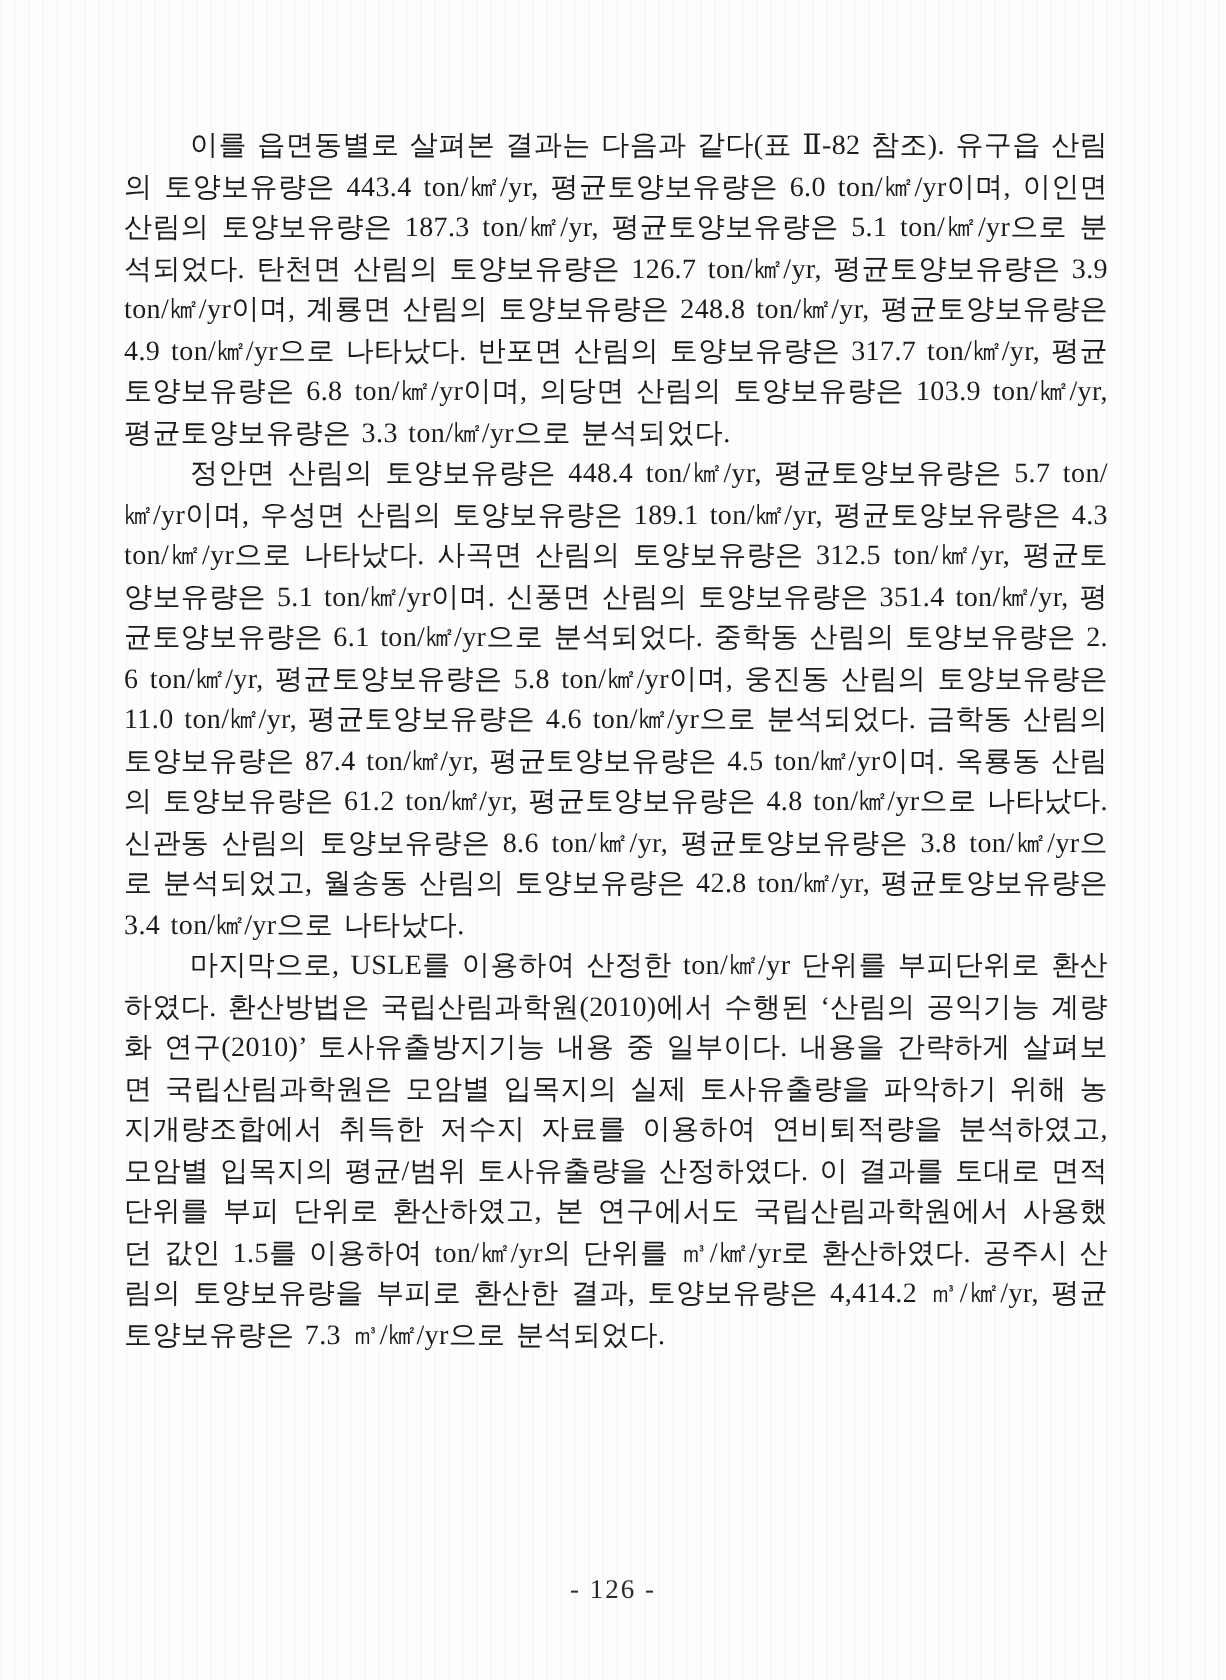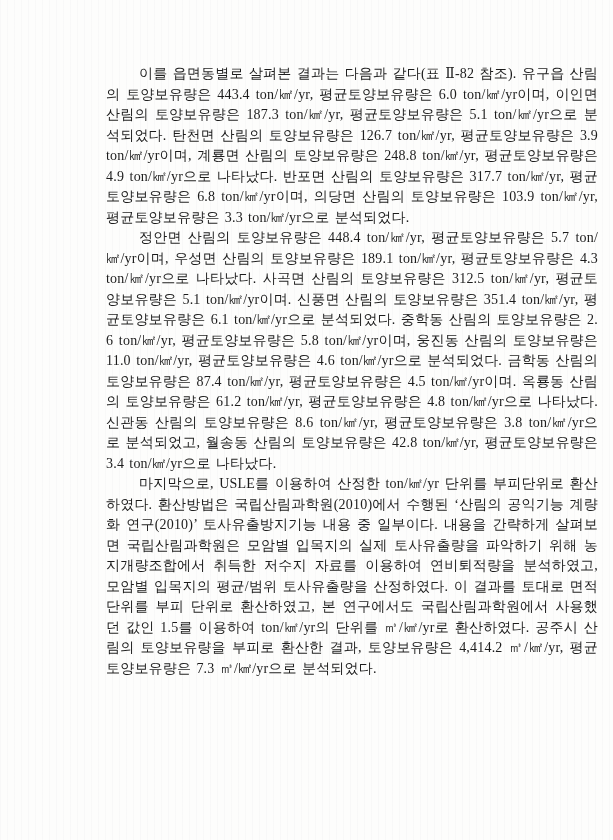--- a/index.html
+++ b/index.html
@@ -18,21 +18,20 @@
       rgba(120,120,140,0.035) 0px,
       rgba(120,120,140,0.035) 1px,
       transparent 1px,
       transparent 7px
     );
     font-family: "Liberation Serif", "DejaVu Serif", serif;
   }
   .page {
     position: absolute;
     inset: 0;
-    margin-left: 44px;
   }
   .text-block {
     position: absolute;
     left: 62px;
     top: 64px;
     width: 492px;
   }
   .text-block p {
     margin: 0;
     padding: 0;
@@ -62,14 +61,17 @@
 <body>
 
 <div class="page">
 
   <main class="text-block">
     <p>이를 읍면동별로 살펴본 결과는 다음과 같다(표 Ⅱ-82 참조). 유구읍 산림의 토양보유량은 443.4 ton/㎢/yr, 평균토양보유량은 6.0 ton/㎢/yr이며, 이인면 산림의 토양보유량은 187.3 ton/㎢/yr, 평균토양보유량은 5.1 ton/㎢/yr으로 분석되었다. 탄천면 산림의 토양보유량은 126.7 ton/㎢/yr, 평균토양보유량은 3.9 ton/㎢/yr이며, 계룡면 산림의 토양보유량은 248.8 ton/㎢/yr, 평균토양보유량은 4.9 ton/㎢/yr으로 나타났다. 반포면 산림의 토양보유량은 317.7 ton/㎢/yr, 평균토양보유량은 6.8 ton/㎢/yr이며, 의당면 산림의 토양보유량은 103.9 ton/㎢/yr, 평균토양보유량은 3.3 ton/㎢/yr으로 분석되었다.</p>
     <p>정안면 산림의 토양보유량은 448.4 ton/㎢/yr, 평균토양보유량은 5.7 ton/㎢/yr이며, 우성면 산림의 토양보유량은 189.1 ton/㎢/yr, 평균토양보유량은 4.3 ton/㎢/yr으로 나타났다. 사곡면 산림의 토양보유량은 312.5 ton/㎢/yr, 평균토양보유량은 5.1 ton/㎢/yr이며. 신풍면 산림의 토양보유량은 351.4 ton/㎢/yr, 평균토양보유량은 6.1 ton/㎢/yr으로 분석되었다. 중학동 산림의 토양보유량은 2.6 ton/㎢/yr, 평균토양보유량은 5.8 ton/㎢/yr이며, 웅진동 산림의 토양보유량은 11.0 ton/㎢/yr, 평균토양보유량은 4.6 ton/㎢/yr으로 분석되었다. 금학동 산림의 토양보유량은 87.4 ton/㎢/yr, 평균토양보유량은 4.5 ton/㎢/yr이며. 옥룡동 산림의 토양보유량은 61.2 ton/㎢/yr, 평균토양보유량은 4.8 ton/㎢/yr으로 나타났다. 신관동 산림의 토양보유량은 8.6 ton/㎢/yr, 평균토양보유량은 3.8 ton/㎢/yr으로 분석되었고, 월송동 산림의 토양보유량은 42.8 ton/㎢/yr, 평균토양보유량은 3.4 ton/㎢/yr으로 나타났다.</p>
     <p>마지막으로, USLE를 이용하여 산정한 ton/㎢/yr 단위를 부피단위로 환산하였다. 환산방법은 국립산림과학원(2010)에서 수행된 ‘산림의 공익기능 계량화 연구(2010)’ 토사유출방지기능 내용 중 일부이다. 내용을 간략하게 살펴보면 국립산림과학원은 모암별 입목지의 실제 토사유출량을 파악하기 위해 농지개량조합에서 취득한 저수지 자료를 이용하여 연비퇴적량을 분석하였고, 모암별 입목지의 평균/범위 토사유출량을 산정하였다. 이 결과를 토대로 면적 단위를 부피 단위로 환산하였고, 본 연구에서도 국립산림과학원에서 사용했던 값인 1.5를 이용하여 ton/㎢/yr의 단위를 ㎥/㎢/yr로 환산하였다. 공주시 산림의 토양보유량을 부피로 환산한 결과, 토양보유량은 4,414.2 ㎥/㎢/yr, 평균토양보유량은 7.3 ㎥/㎢/yr으로 분석되었다.</p>
   </main>
 
+  <footer class="page-footer">
+    <span class="page-number">- 126 -</span>
+  </footer>
 
 </div>
 
 </body></html>

